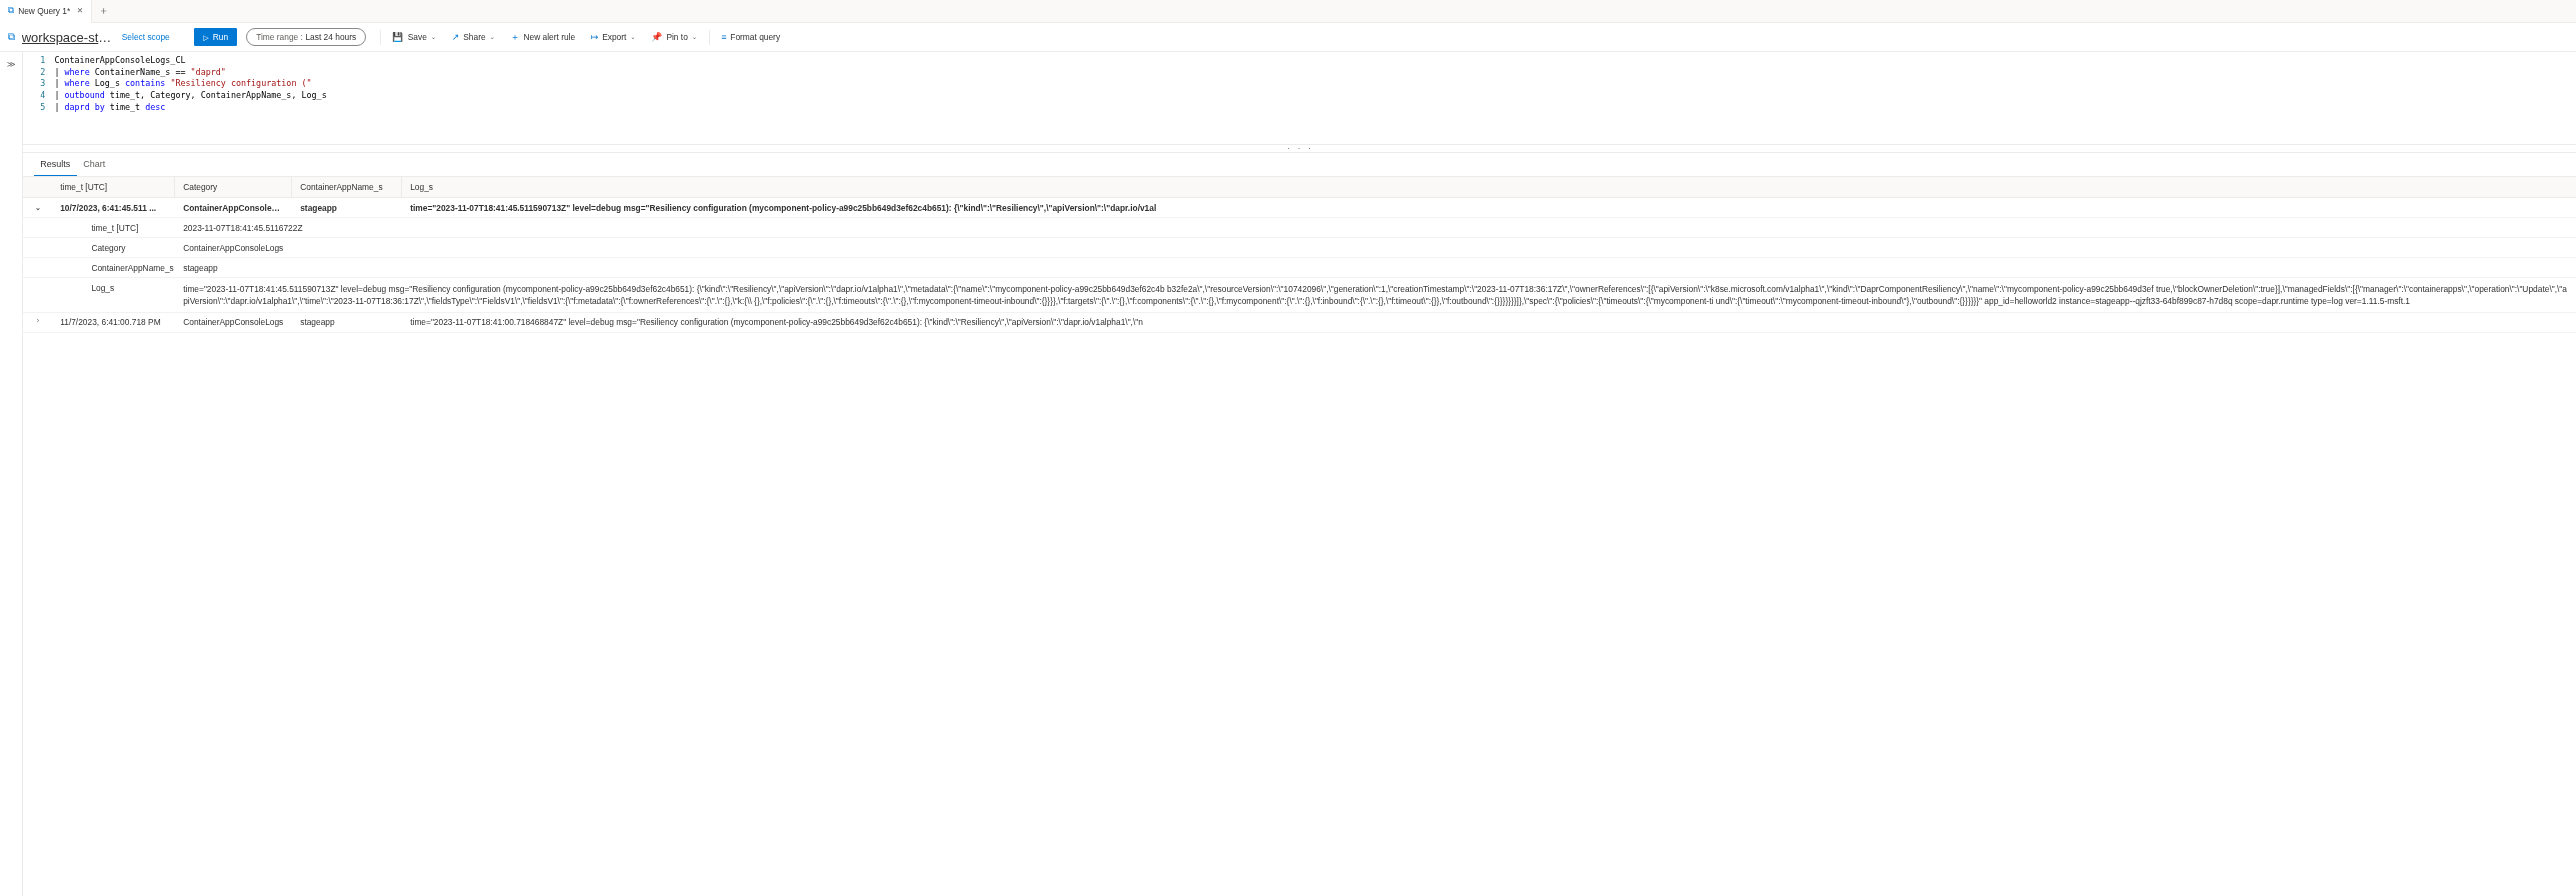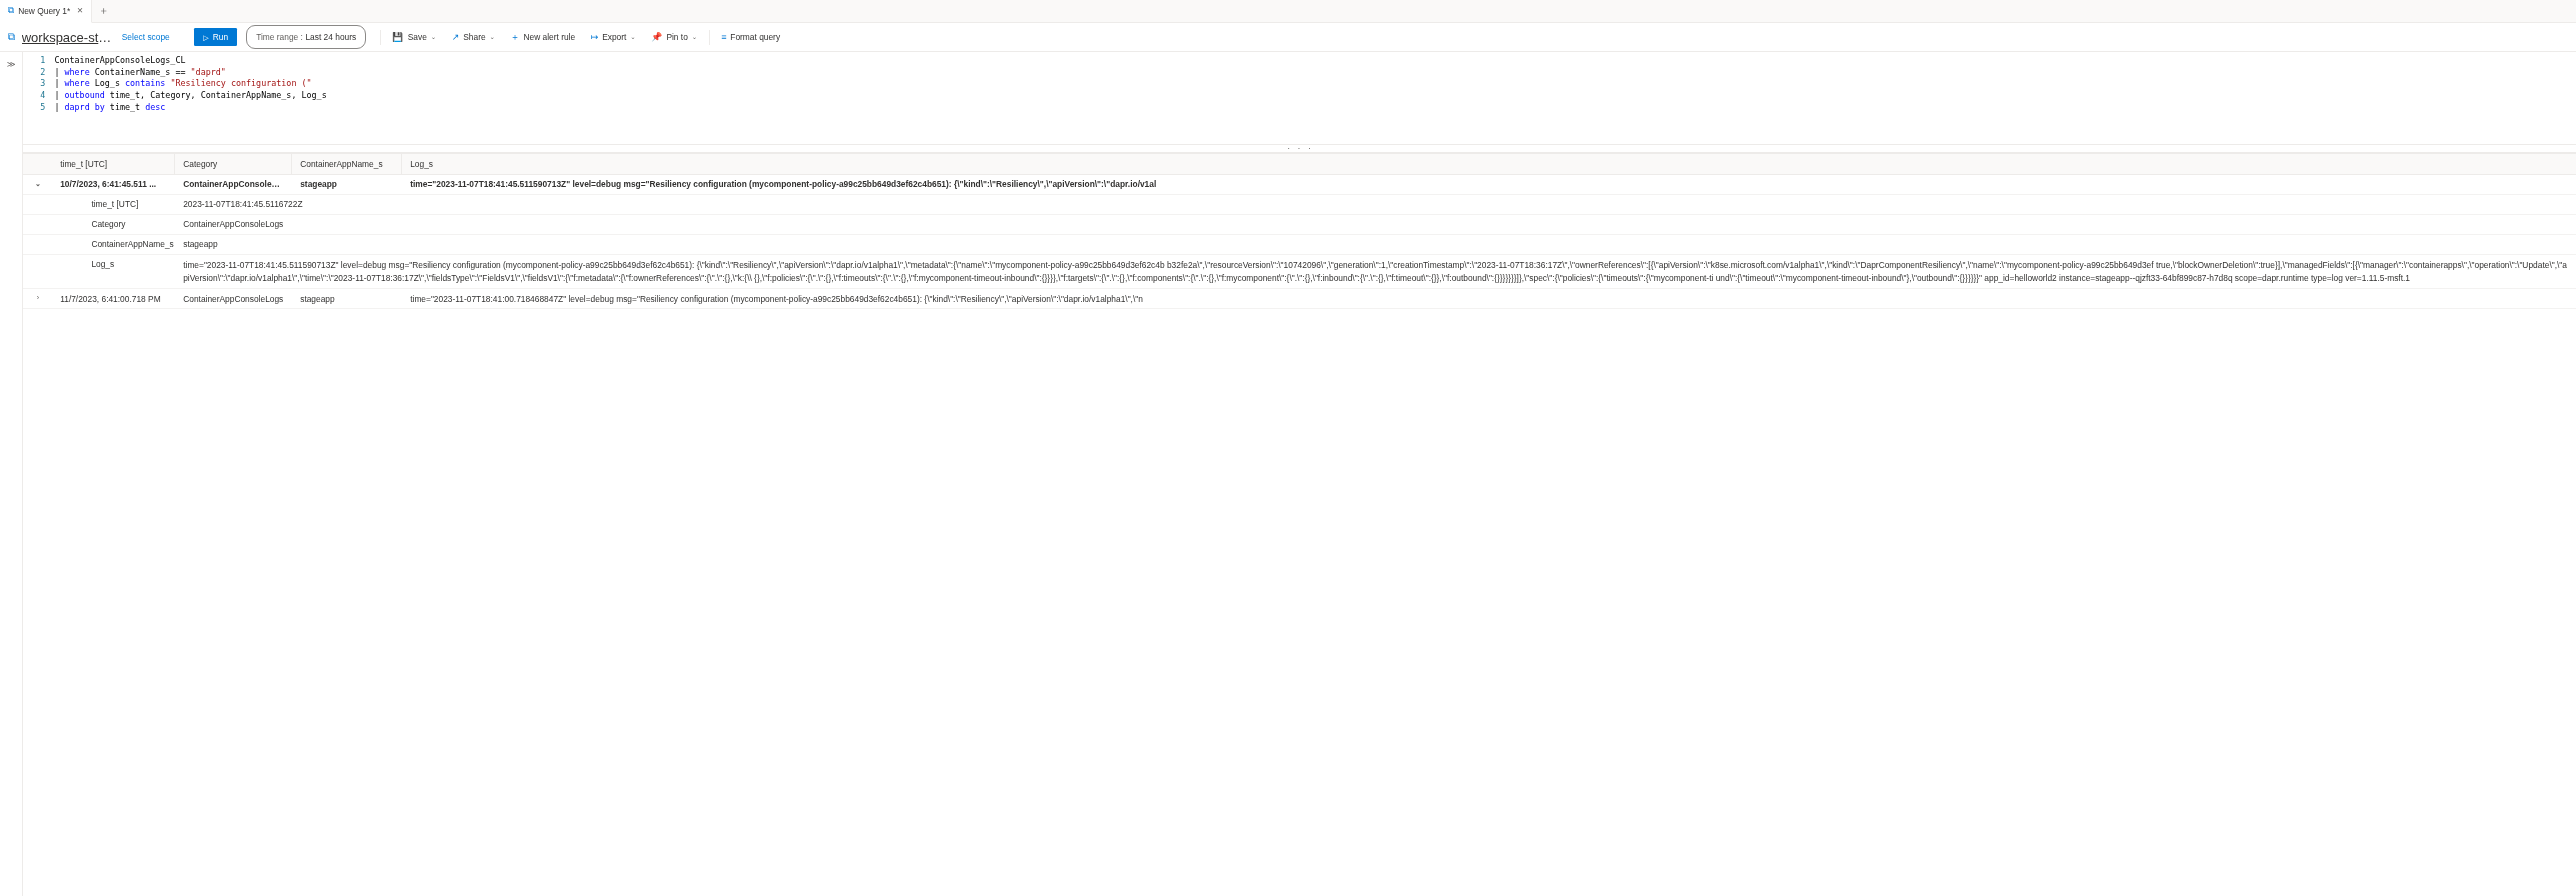--- a/index.html
+++ b/index.html
@@ -13,21 +13,21 @@
   .tab .close { margin-left: 6.5px; color: #605e5c; font-size: 7.8px; }
   .tab-add { width: 23.4px; text-align: center; color: #605e5c; cursor: pointer; font-size: 10.4px; }
   
   
   .toolbar { display: flex; align-items: center; height: 29px; padding: 0 5.2px; border-bottom: 0.6px solid #edebe9; gap: 2.6px; }
   .ws-icon { color: #0078d4; font-size: 10.4px; margin: 0 3.9px 0 2.6px; }
   .ws-name { font-size: 13px; color: #323130; max-width: 91px; overflow: hidden; text-overflow: ellipsis; white-space: nowrap; text-decoration: underline; }
   .select-scope { color: #0078d4; font-size: 8.4px; margin-left: 6.5px; margin-right: 22px; cursor: pointer; }
   .run-btn { display: inline-flex; align-items: center; background: #0078d4; color: #fff; border: none; border-radius: 1.3px; height: 18px; padding: 0 9px; font-size: 8.4px; cursor: pointer; margin-right: 6.5px; }
   .run-btn .play { margin-right: 3.9px; font-size: 7.1px; }
-  .pill { display: inline-flex; align-items: center; height: 24px; border: 0.6px solid #8a8886; border-radius: 9px; padding: 0 9px; font-size: 8.4px; background: #fff; margin-right: 9px; cursor: pointer; }
+  .pill { display: inline-flex; align-items: center; height: 18px; border: 0.6px solid #8a8886; border-radius: 9px; padding: 0 9px; font-size: 8.4px; background: #fff; margin-right: 9px; cursor: pointer; }
   .pill .label { color: #605e5c; margin-right: 2.6px; }
   .sep { width: 0.6px; height: 14.3px; background: #edebe9; margin: 0 2.6px; }
   .tbtn { display: inline-flex; align-items: center; background: none; border: none; padding: 0 6.5px; height: 18px; font-size: 8.4px; color: #323130; cursor: pointer; }
   .tbtn .ico { margin-right: 3.9px; font-size: 9px; }
   .tbtn .chev { margin-left: 3.9px; color: #605e5c; font-size: 6.5px; }
   .ico-blue { color: #0078d4; }
   
   
   .body-wrap { display: flex; height: calc(100vh - 52px); }
   .sidebar-collapsed { width: 23.4px; border-right: 0.6px solid #edebe9; display: flex; justify-content: center; padding-top: 6.5px; }
@@ -164,20 +164,24 @@
       <div class="line">
         <span class="gutter">5</span>
         <span class="code"><span class="tok-op">| </span><span class="tok-kw">daprd by</span><span class="tok-id"> time_t </span><span class="tok-kw">desc</span></span>
       </div>
       <div class="resize-handle">
         <span>. . .</span>
       </div>
     </div>
 
     <div class="results-area">
+      <div class="result-tabs">
+        <div class="rtab active">Results</div>
+        <div class="rtab">Chart</div>
+      </div>
 
       <div class="grid-header">
         <div class="gh col-expander"></div>
         <div class="gh col-time">time_t [UTC]</div>
         <div class="gh col-cat">Category</div>
         <div class="gh col-app">ContainerAppName_s</div>
         <div class="gh col-log">Log_s</div>
       </div>
 
       <div class="row summary">

